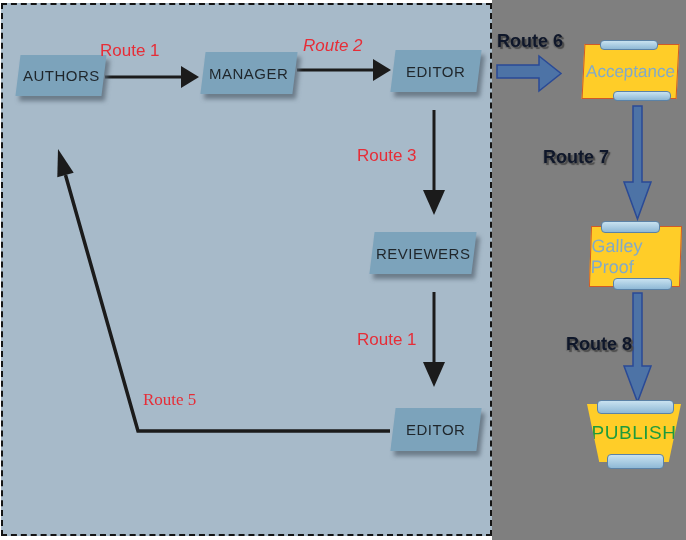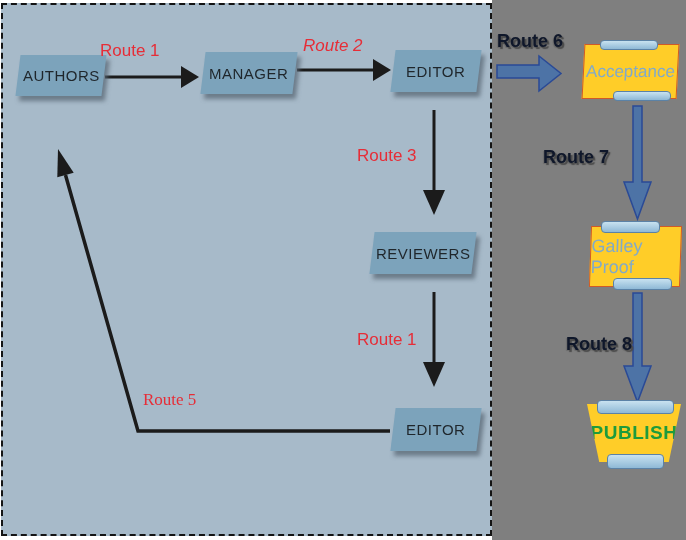--- a/index.html
+++ b/index.html
@@ -21,21 +21,21 @@
         text-shadow:2px 2px 1px #4a4a4a,-1px 1px 1px #6b6b6b;}
 
   .stage-box{position:absolute;display:flex;align-items:center;justify-content:center;
         background:#ffcd28;border:1px solid #cf5a28;}
   .stage-box.acceptance{transform:skewX(-3deg);}
   .stage-box.galley{transform:skewX(-2deg);}
   .stage-box.publish{border:none;clip-path:polygon(0 0,100% 0,87% 100%,13% 100%);
         filter:drop-shadow(0 0 1px #cf5a28);}
   .stage-text{font-size:17px;color:#82aac8;}
   .stage-text.big{font-size:18px;}
-  .stage-text.green{font-size:19px;font-weight:bold;color:#1e9b3c;letter-spacing:0.5px;}
+  .stage-text.green{font-size:19px;font-weight:normal;color:#1e9b3c;letter-spacing:0.5px;}
 
   .blue-bar{position:absolute;background:linear-gradient(#c8e2f0,#8fb9d6);
         border:1px solid #5b82a6;border-radius:4px;}
 
   svg.arrows{position:absolute;left:0;top:0;width:686px;height:540px;pointer-events:none;}
 </style>
 </head>
 <body>
 
 <div id="stage">

